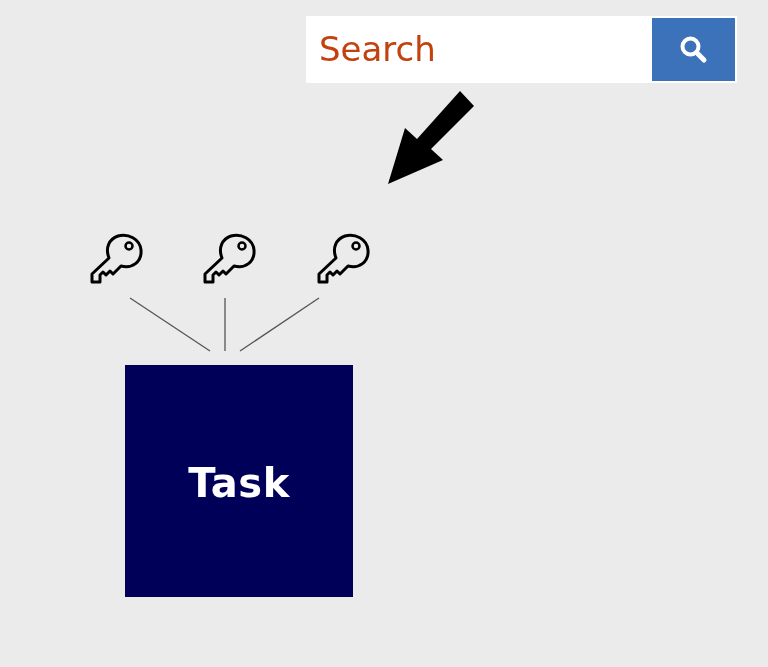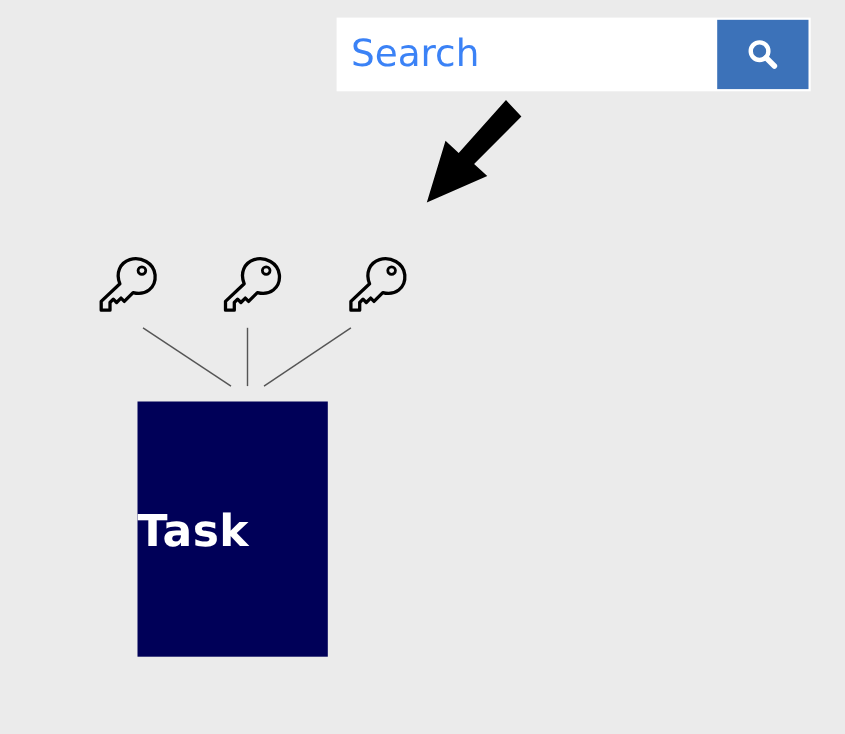--- a/index.html
+++ b/index.html
@@ -7,34 +7,34 @@
       width:768px; height:667px; background:#ebebeb; position:relative; overflow:hidden;
       font-family: "DejaVu Sans", sans-serif;
     }
     .search-box {
       position:absolute; left:306px; top:16px; width:431px; height:67px;
       background:#ffffff;
     }
     .search-input {
       position:absolute; left:0; top:0; width:346px; height:67px;
       border:none; outline:none; background:transparent;
-      font-family: "DejaVu Sans", sans-serif; font-size:34px; color:#3b82f6;
+      font-family: "DejaVu Sans", sans-serif; font-size:34px; color:#c2410c;
       padding:0 0 0 13px; box-sizing:border-box; line-height:67px;
     }
     .search-btn {
       position:absolute; left:346px; top:2px; width:83px; height:63px;
       background:#3c72b9; display:flex; align-items:center; justify-content:center;
       cursor:pointer;
     }
     .arrow { position:absolute; left:385px; top:88px; width:95px; height:100px; }
     .key { position:absolute; width:60px; height:56px; }
     .lines { position:absolute; left:120px; top:290px; width:210px; height:70px; }
     .task-box {
-      position:absolute; left:125px; top:365px; width:173px; height:232px;
-      background:#000058; display:flex; align-items:center; justify-content:flex-start;
+      position:absolute; left:125px; top:365px; width:228px; height:232px;
+      background:#000058; display:flex; align-items:center; justify-content:center;
     }
     .task-label {
       color:#ffffff; font-family: "DejaVu Sans", sans-serif; font-weight:bold; font-size:40px;
       letter-spacing:0.5px; margin-top:4px;
     }
   </style>
 </head>
 <body>
 
 <div class="search-box">

